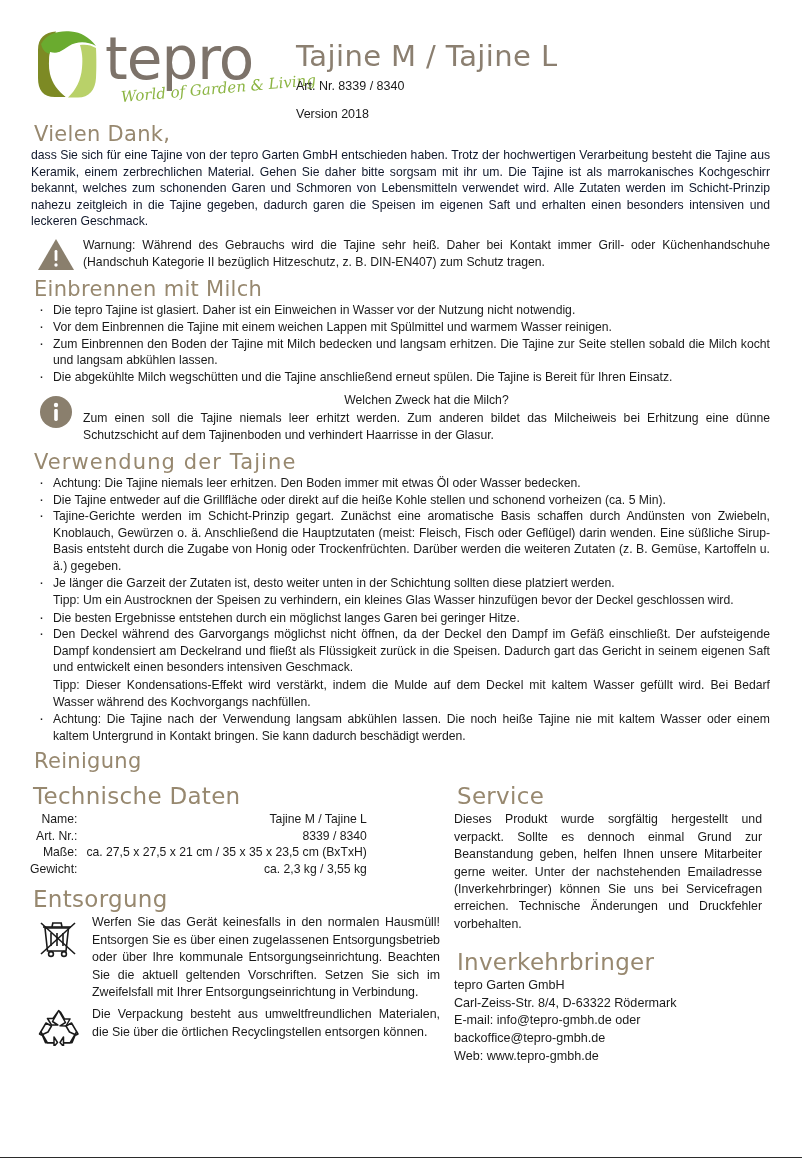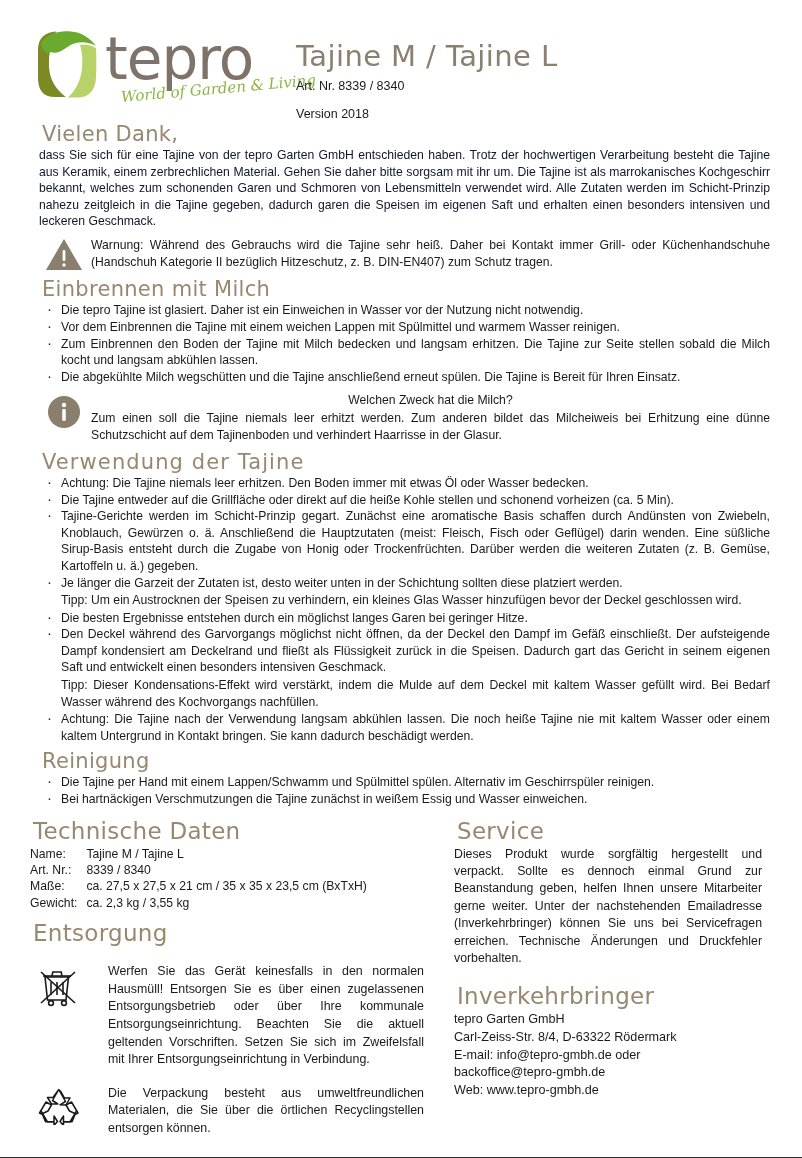--- a/index.html
+++ b/index.html
@@ -92,21 +92,21 @@
 
   
   .content {
     position: absolute;
     left: 0;
     top: 122px;
     width: 802px;
   }
   .col-full {
     position: relative;
-    margin: 0 32px 0 39px;
+    margin: 0 32px 0 31px;
   }
 
   h2.sec {
     color: #97886f;
     font-family: "DejaVu Sans", sans-serif;
     font-weight: 400;
     font-size: 21px;
     line-height: 24px;
     margin: 0 0 1px 3px;
     letter-spacing: 0.3px;
@@ -187,38 +187,39 @@
     display: flex;
     gap: 14px;
   }
   .lower .left  { width: 410px; flex: none; }
   .lower .right { width: 308px; flex: none; }
 
   table.specs {
     border-collapse: collapse;
     font-size: 12.2px;
     line-height: 16.4px;
+    text-align: right;
   }
   table.specs td {
     padding: 0 0 0 0;
     vertical-align: top;
     white-space: nowrap;
   }
   table.specs td.k { padding-right: 9px; }
 
   .disposal-row {
     position: relative;
     padding-left: 62px;
     min-height: 40px;
     margin-bottom: 4px;
   }
   .disposal-row p {
     font-size: 12.4px;
     line-height: 17.6px;
-    margin: 16px;
+    margin: 0;
     text-align: justify;
   }
   .icon-bin {
     position: absolute;
     left: 6px;
     top: 1px;
     width: 44px;
     height: 44px;
   }
   .icon-recycle {
@@ -312,24 +313,20 @@
         <li class="dot">Tajine-Gerichte werden im Schicht-Prinzip gegart. Zunächst eine aromatische Basis schaffen durch Andünsten von Zwiebeln, Knoblauch, Gewürzen o. ä. Anschließend die Hauptzutaten (meist: Fleisch, Fisch oder Geflügel) darin wenden. Eine süßliche Sirup-Basis entsteht durch die Zugabe von Honig oder Trockenfrüchten. Darüber werden die weiteren Zutaten (z. B. Gemüse, Kartoffeln u. ä.) gegeben.</li>
         <li class="dot">Je länger die Garzeit der Zutaten ist, desto weiter unten in der Schichtung sollten diese platziert werden.</li>
         <li class="tip">Tipp: Um ein Austrocknen der Speisen zu verhindern, ein kleines Glas Wasser hinzufügen bevor der Deckel geschlossen wird.</li>
         <li class="dot">Die besten Ergebnisse entstehen durch ein möglichst langes Garen bei geringer Hitze.</li>
         <li class="dot">Den Deckel während des Garvorgangs möglichst nicht öffnen, da der Deckel den Dampf im Gefäß einschließt. Der aufsteigende Dampf kondensiert am Deckelrand und fließt als Flüssigkeit zurück in die Speisen. Dadurch gart das Gericht in seinem eigenen Saft und entwickelt einen besonders intensiven Geschmack.</li>
         <li class="tip">Tipp: Dieser Kondensations-Effekt wird verstärkt, indem die Mulde auf dem Deckel mit kaltem Wasser gefüllt wird. Bei Bedarf Wasser während des Kochvorgangs nachfüllen.</li>
         <li class="dot">Achtung: Die Tajine nach der Verwendung langsam abkühlen lassen. Die noch heiße Tajine nie mit kaltem Wasser oder einem kaltem Untergrund in Kontakt bringen. Sie kann dadurch beschädigt werden.</li>
       </ul>
 
       <h2 class="sec" style="margin-top:5px">Reinigung</h2>
-      <ul class="bullets">
-        <li class="dot">Die Tajine per Hand mit einem Lappen/Schwamm und Spülmittel spülen. Alternativ im Geschirrspüler reinigen.</li>
-        <li class="dot">Bei hartnäckigen Verschmutzungen die Tajine zunächst in weißem Essig und Wasser einweichen.</li>
-      </ul>
     </div>
 
     <div class="lower">
 
       <div class="left">
         <h2 class="sec big" style="margin-top:0">Technische Daten</h2>
         <table class="specs">
           <tbody>
               <tr>
             <td class="k">Name:</td>

